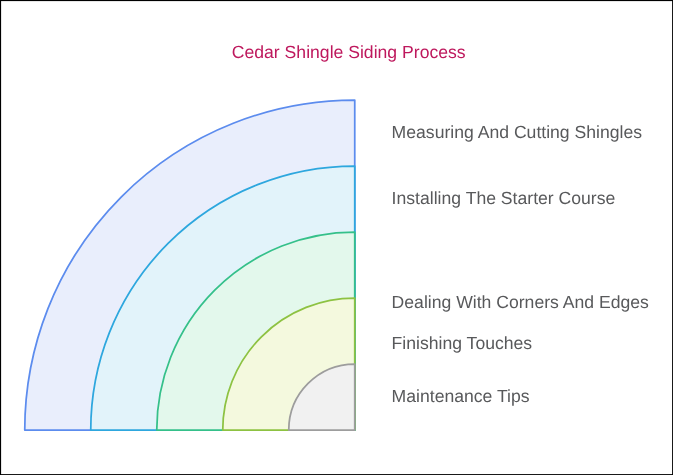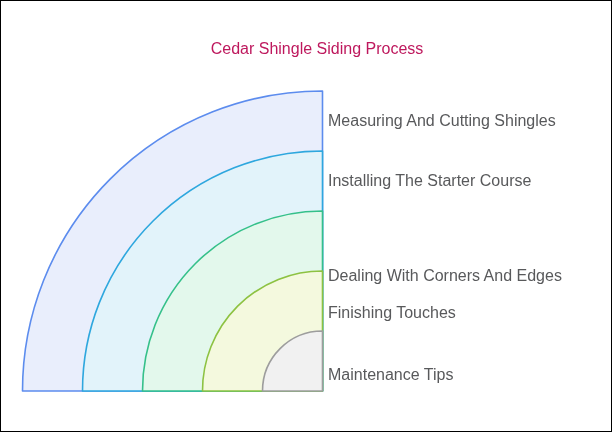--- a/index.html
+++ b/index.html
@@ -27,32 +27,32 @@
     line-height: 16px;
     color: #be185d;
   }
   .diagram-svg {
     position: absolute;
     left: 0;
     top: 0;
   }
   .stage-label {
     position: absolute;
-    left: 327px;
+    left: 355px;
     transform: translateY(-50%);
     font-size: 16px;
     line-height: 20px;
     color: #58595B;
     white-space: nowrap;
   }
   .label-0 { top: 120px; }
   .label-1 { top: 180px; }
   .label-2 { top: 240px; margin-top: 35px; }
   .label-3 { top: 300px; margin-top: 12px; }
-  .label-4 { top: 360px; margin-top: 14px; }
+  .label-4 { top: 360px; }
 </style>
 </head>
 <body>
 
 <div class="page">
 
   <div class="title">Cedar Shingle Siding Process</div>
 
   <svg class="diagram-svg" id="arc-svg" width="612" height="432" viewBox="0 0 612 432">
       <path d="M 21.5 390 A 300 300 0 0 1 321.5 90 L 321.5 390 Z" fill="#E9EEFC" stroke="#5C8CEE" stroke-width="1.6" stroke-linejoin="round"></path>

